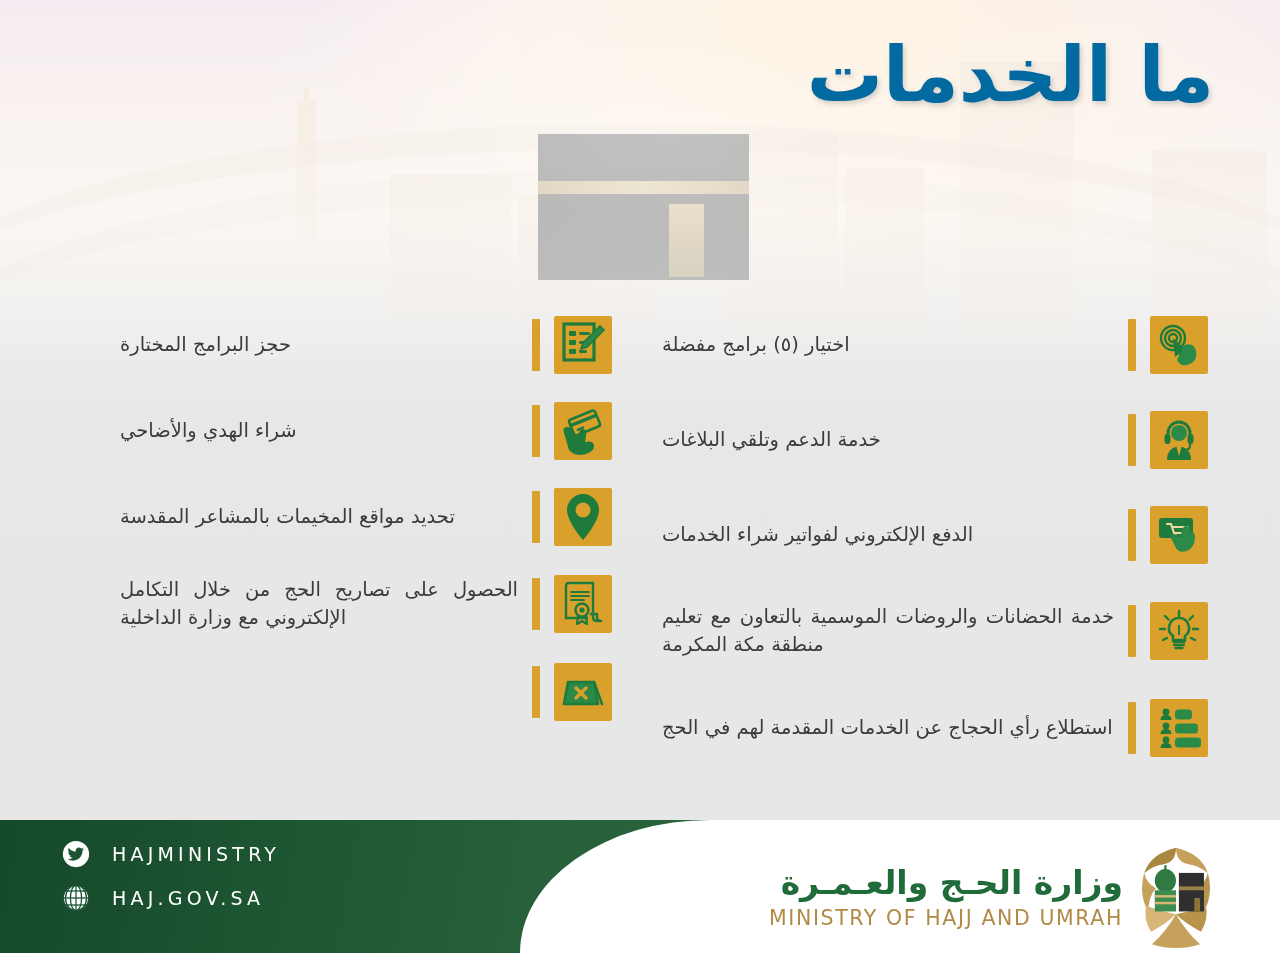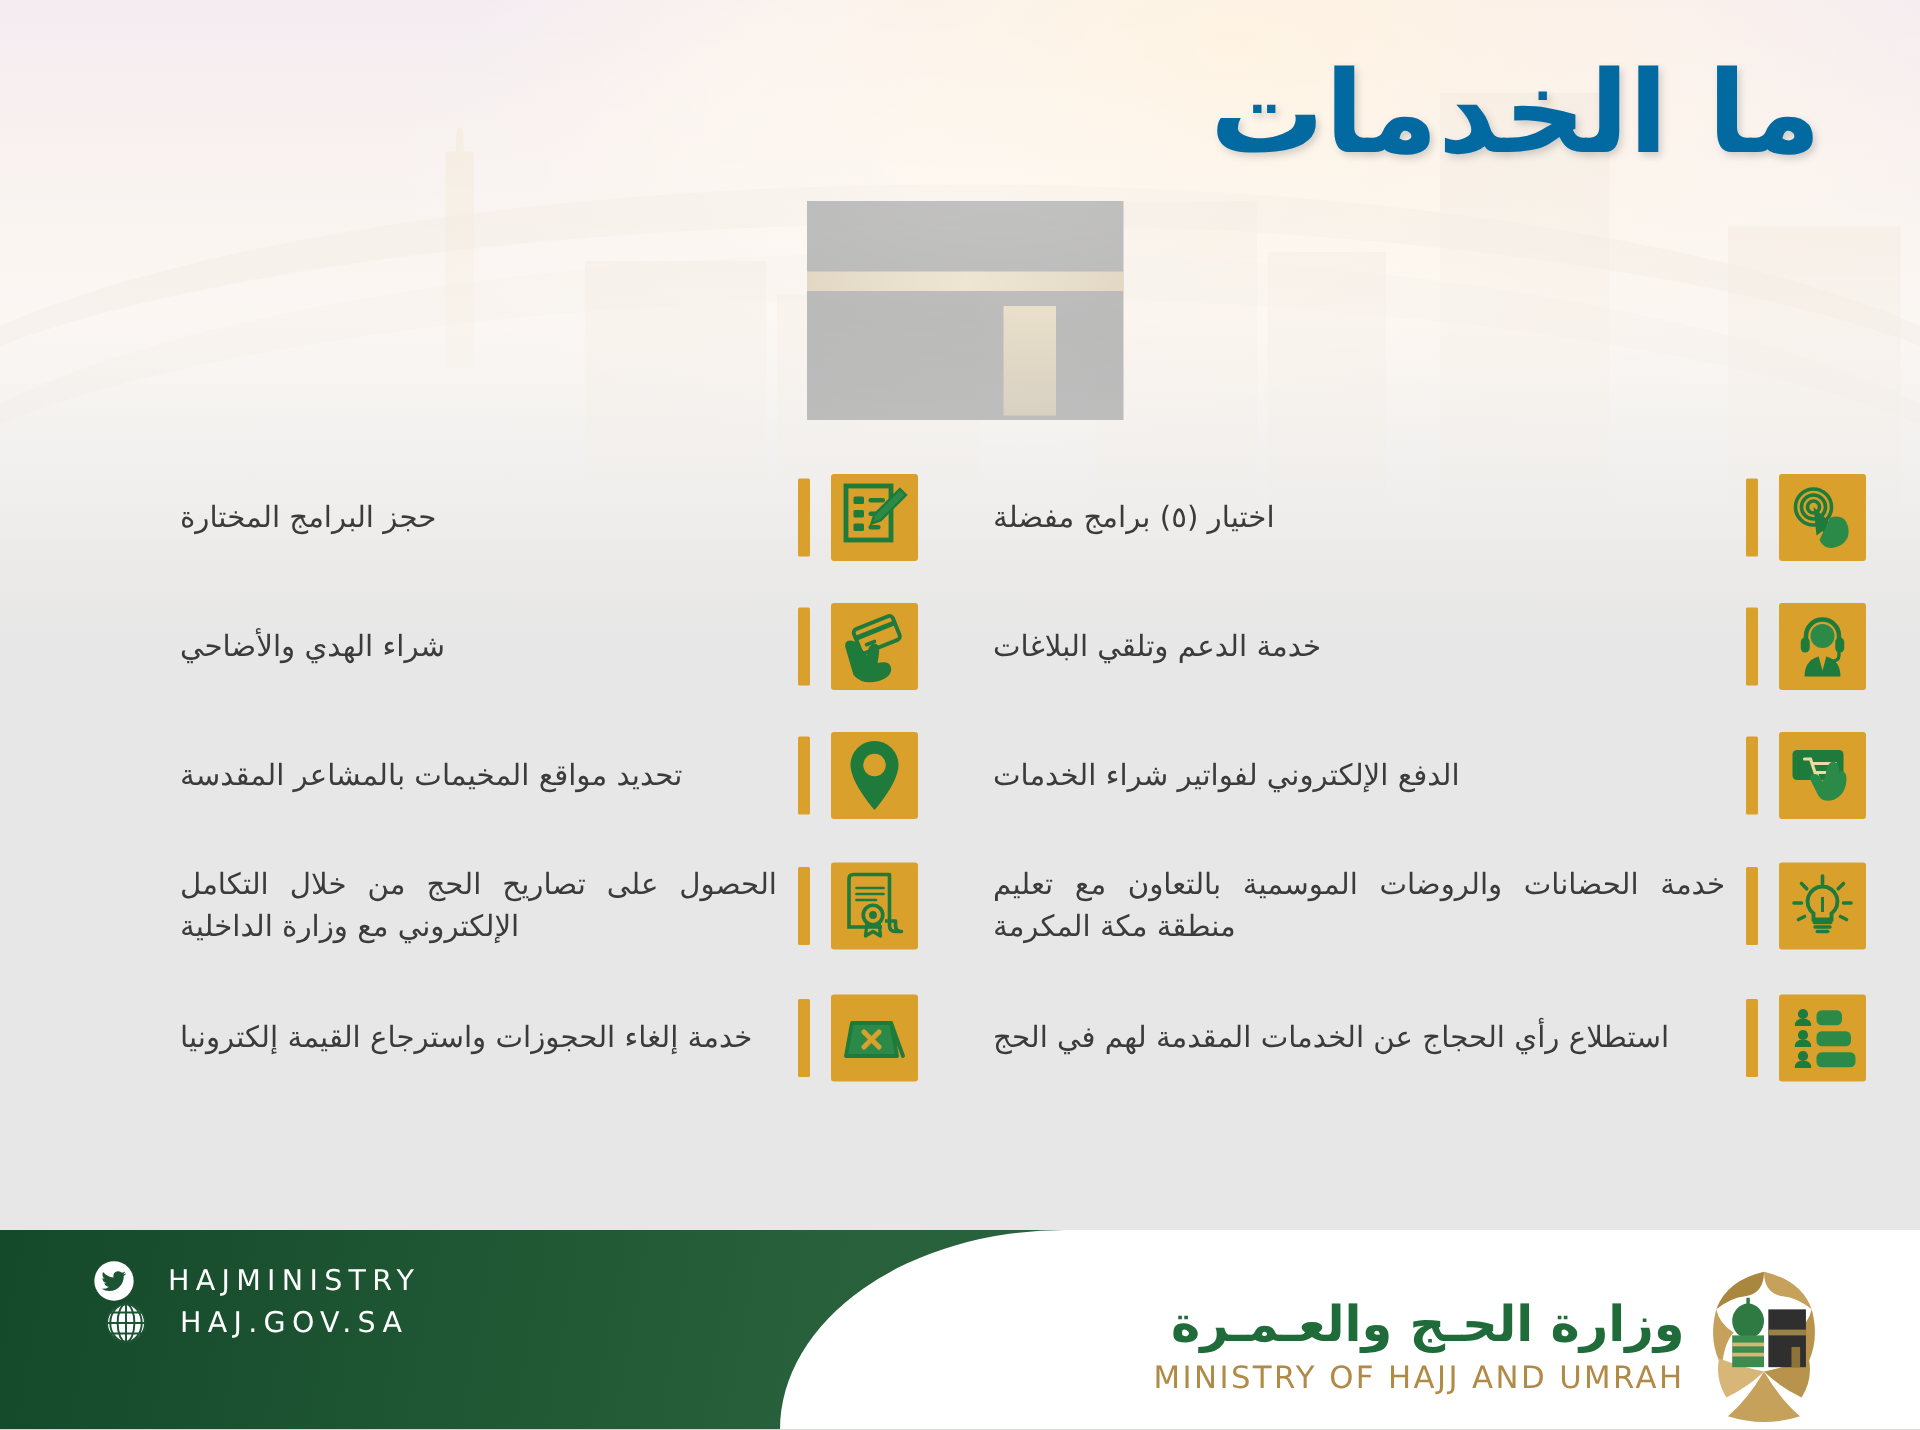--- a/index.html
+++ b/index.html
@@ -83,21 +83,21 @@
     margin-top:14px; font-size:30px; font-weight:700; color:#4a4a4a;
     line-height:1.38; text-shadow:1px 2px 3px rgba(140,140,140,.22);
   }
 
   
   .grid {
     position:absolute; left:0; top:302px; width:1280px; height:470px;
     display:grid; grid-template-columns:1fr 1fr; direction:rtl;
   }
   .col { display:flex; flex-direction:column; }
-  .col.right { padding-left:22px; padding-right:36px; }
+  .col.right { padding-left:22px; padding-right:72px;justify-content:space-between; }
   .col.left  { padding-left:120px; padding-right:28px; }
 
   .item { display:flex; align-items:center; gap:14px; direction:rtl; min-height:86px; }
   .item.h5 { min-height:88px; }
 
   .icon-box {
     width:58px; height:58px; flex:0 0 58px;
     background:#d9a02b; border-radius:2px;
     position:relative; display:flex; align-items:center; justify-content:center;
   }
@@ -115,21 +115,21 @@
   .footer { position:absolute; left:0; bottom:0; width:1280px; height:133px; }
   .footer-green {
     position:absolute; inset:0;
     background:linear-gradient(100deg,#14492a 0%,#27603a 42%,#2f6b3f 100%);
   }
   .footer-white {
     position:absolute; right:0; bottom:0; width:760px; height:133px;
     background:#ffffff;
     border-top-left-radius:190px 133px;
   }
-  .social { position:absolute; left:62px; top:20px; display:flex; flex-direction:column; gap:0;align-items:center; }
+  .social { position:absolute; left:62px; top:20px; display:flex; flex-direction:column; gap:16px; }
   .social-row { display:flex; align-items:center; gap:22px; }
   .social-row .txt { color:#fff; font-size:19px; letter-spacing:4.2px; }
   .social-ic { width:28px; height:28px; flex:0 0 28px; }
 
   .logo { position:absolute; right:51px; top:24px; display:flex; align-items:center; direction:rtl; }
   .logo-text { text-align:right; direction:rtl; }
   .logo-ar { color:#1f6b3a; font-size:33px; font-weight:700; letter-spacing:1px; line-height:1.18; }
   .logo-en { color:#b18a46; font-size:20.5px; letter-spacing:1.6px; margin-top:3px; direction:ltr; text-align:right; }
   .logo-mark { width:106px; height:106px; flex:0 0 106px; }
 </style>
@@ -333,21 +333,20 @@
           <svg width="48" height="38" viewBox="0 0 48 38">
             <path d="M5 31 l4 -22 h26 l4 22 z" fill="#2c8a49" stroke="#1e7b3c" stroke-width="2.6" stroke-linejoin="round"></path>
             <path d="M35 9 l8 22" fill="none" stroke="#1e7b3c" stroke-width="2.6" stroke-linecap="round"></path>
             <g stroke="#d9a02b" stroke-width="3.4" stroke-linecap="round">
               <path d="M17 15 l10 10"></path>
                 <path d="M27 15 l-10 10"></path>
             </g>
           </svg>
         </div>
         <div class="bar"></div>
-        <div class="item-label">خدمة إلغاء الحجوزات واسترجاع القيمة إلكترونيا</div>
       </div>
 
     </div>
   </div>
 
   <div class="footer">
     <div class="footer-green"></div>
     <div class="footer-white"></div>
 
     <div class="social">

